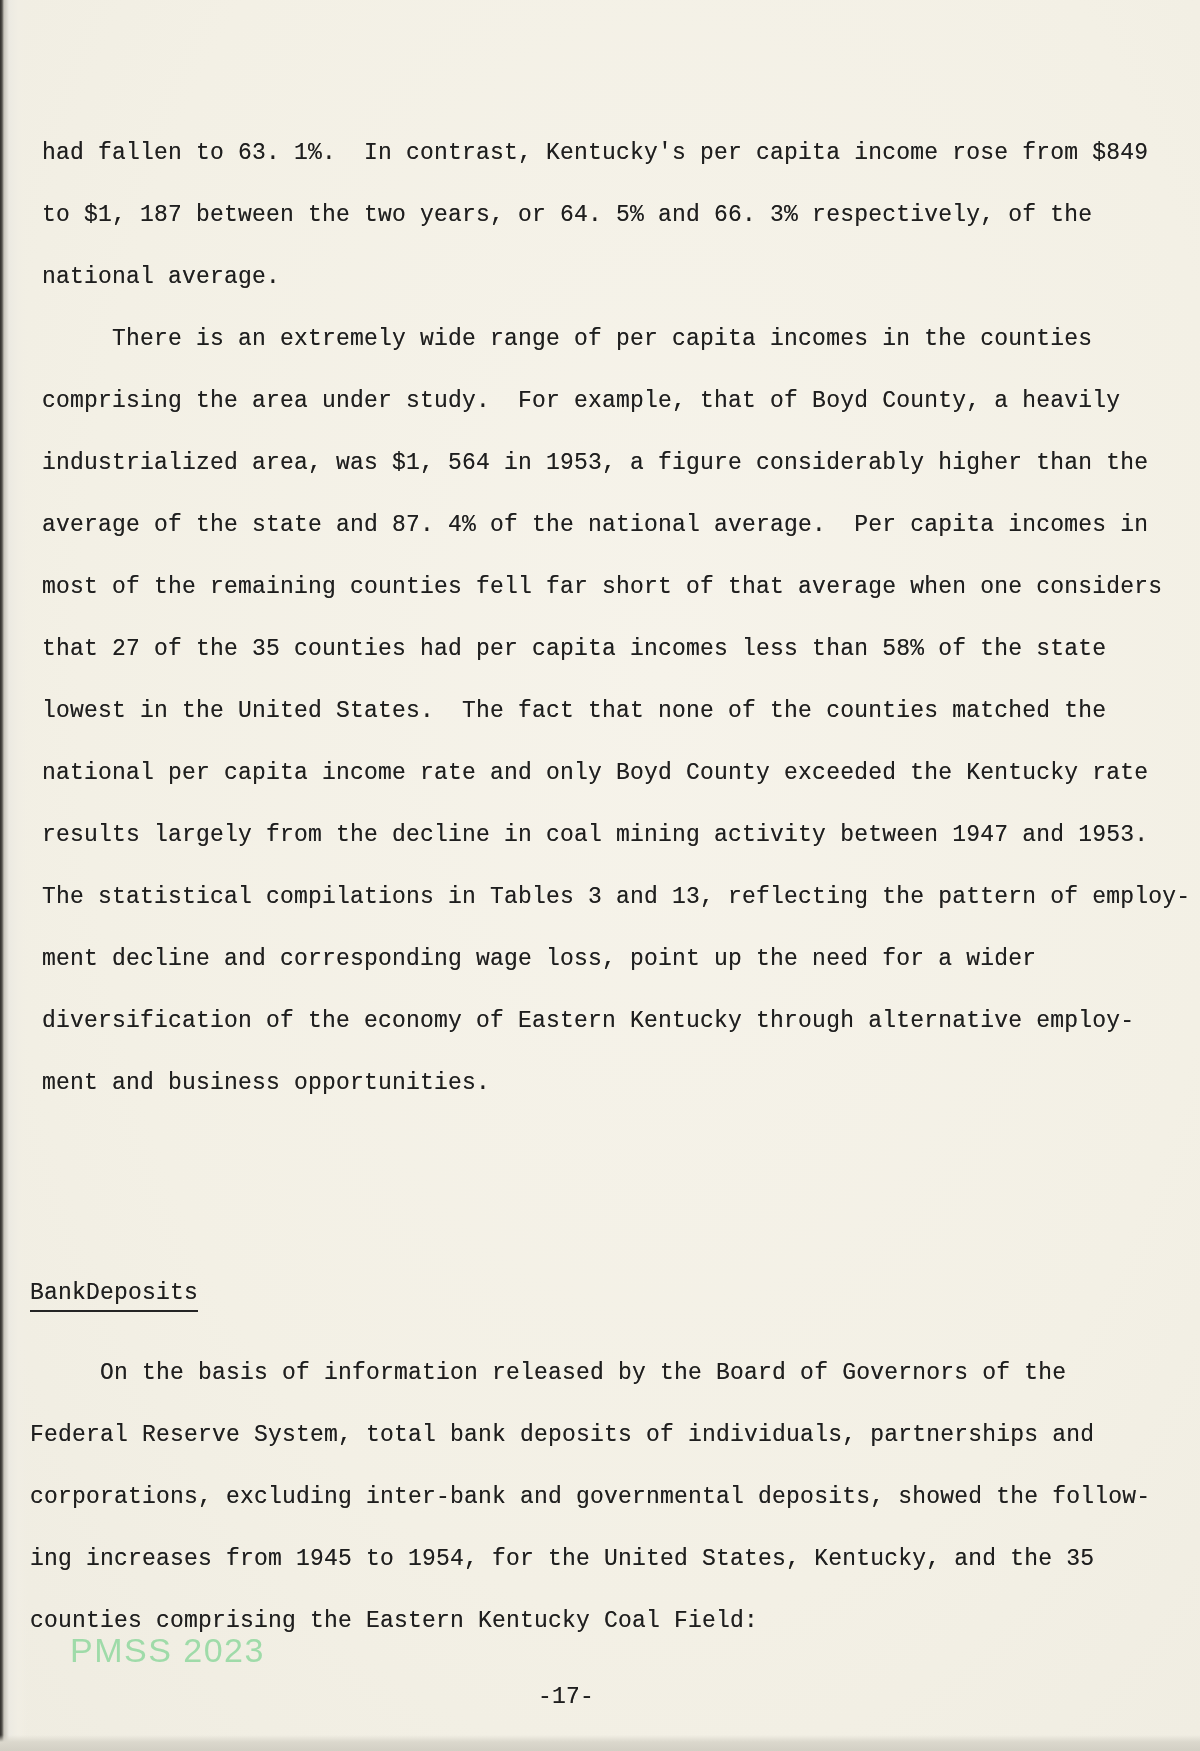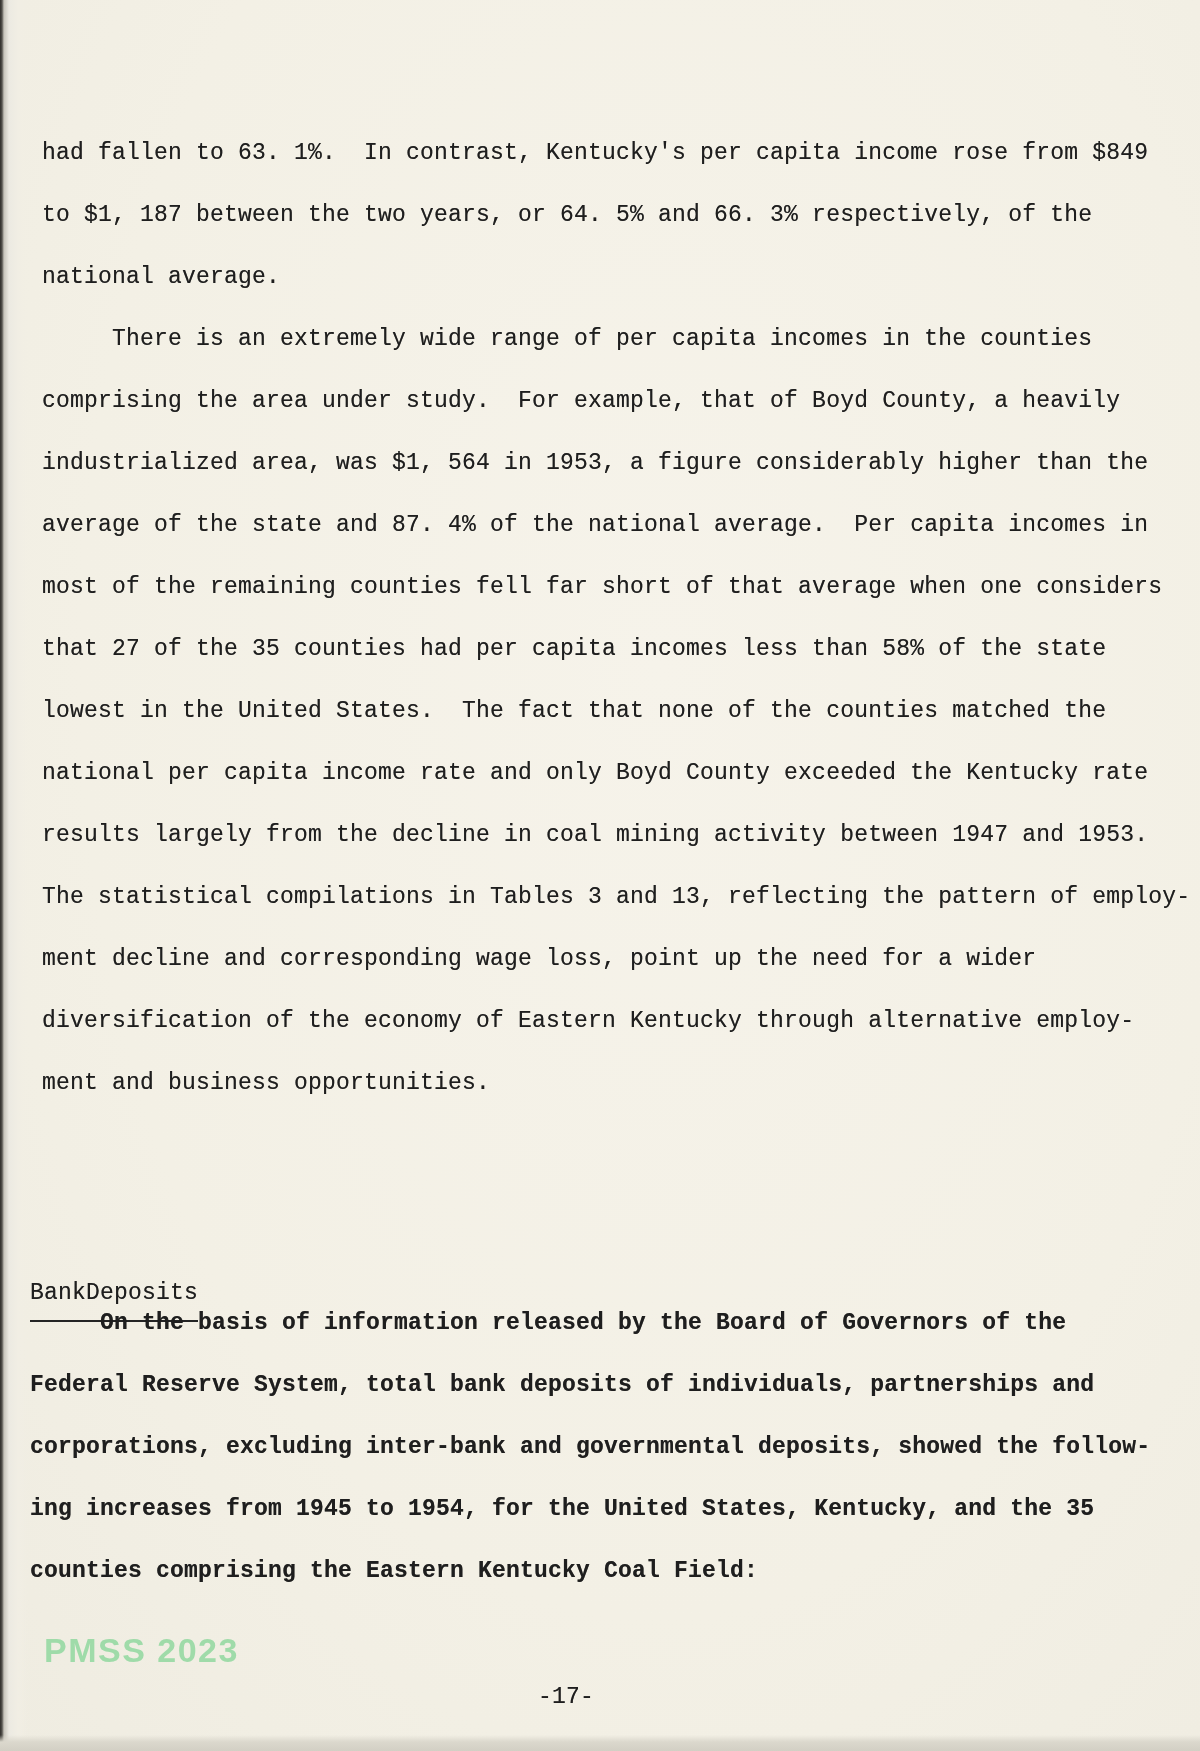--- a/index.html
+++ b/index.html
@@ -17,45 +17,45 @@
       #2f2d2a 0px, #54524d 2px, #c8c5bc 4px, #eceae2 9px,
       #f1eee4 18px, rgba(243,240,229,0) 28px);
   }
   .scan-edge-bottom {
     position: absolute; left: 0; bottom: 0; width: 100%; height: 16px;
     background: linear-gradient(to bottom,
       rgba(217,214,203,0) 0px, #dbd8cd 7px, #d2cfc4 16px);
   }
   .body-block { position: absolute; left: 30px; width: 1160px; }
   .block1 { top: 122px; margin-left: 12px; }
-  .block2 { top: 1292px; font-weight: bold; }
+  .block2 { top: 1342px; }
   .line {
     white-space: pre;
     font-size: 23px;
     line-height: 62px;
     height: 62px;
     letter-spacing: 0.2px;
     text-shadow: 0 0 0.5px rgba(20,20,20,0.55);
   }
   .section-heading {
     position: absolute; left: 30px; top: 1262px;
     margin: 0; font-weight: normal;
     font-size: 23px; line-height: 62px; height: 62px;
     letter-spacing: 0.2px;
     text-shadow: 0 0 0.5px rgba(20,20,20,0.55);
   }
   .heading-word {
     border-bottom: 2px solid #242424;
-    padding-bottom: 14px;
+    padding-bottom: 4px;
   }
   .heading-word + .heading-word { }
   .watermark {
-    position: absolute; left: 44px; top: 1633px;
+    position: absolute; left: 70px; top: 1633px;
     font-family: "Liberation Sans", sans-serif;
-    font-weight: bold;
+    font-weight: normal;
     font-size: 34px; line-height: 34px;
     letter-spacing: 1.5px;
     color: #9fdba9;
   }
   .page-number {
     position: absolute; left: 538px; top: 1682px;
     font-size: 23px; line-height: 30px;
     letter-spacing: 0.2px;
     text-shadow: 0 0 0.5px rgba(20,20,20,0.55);
   }

